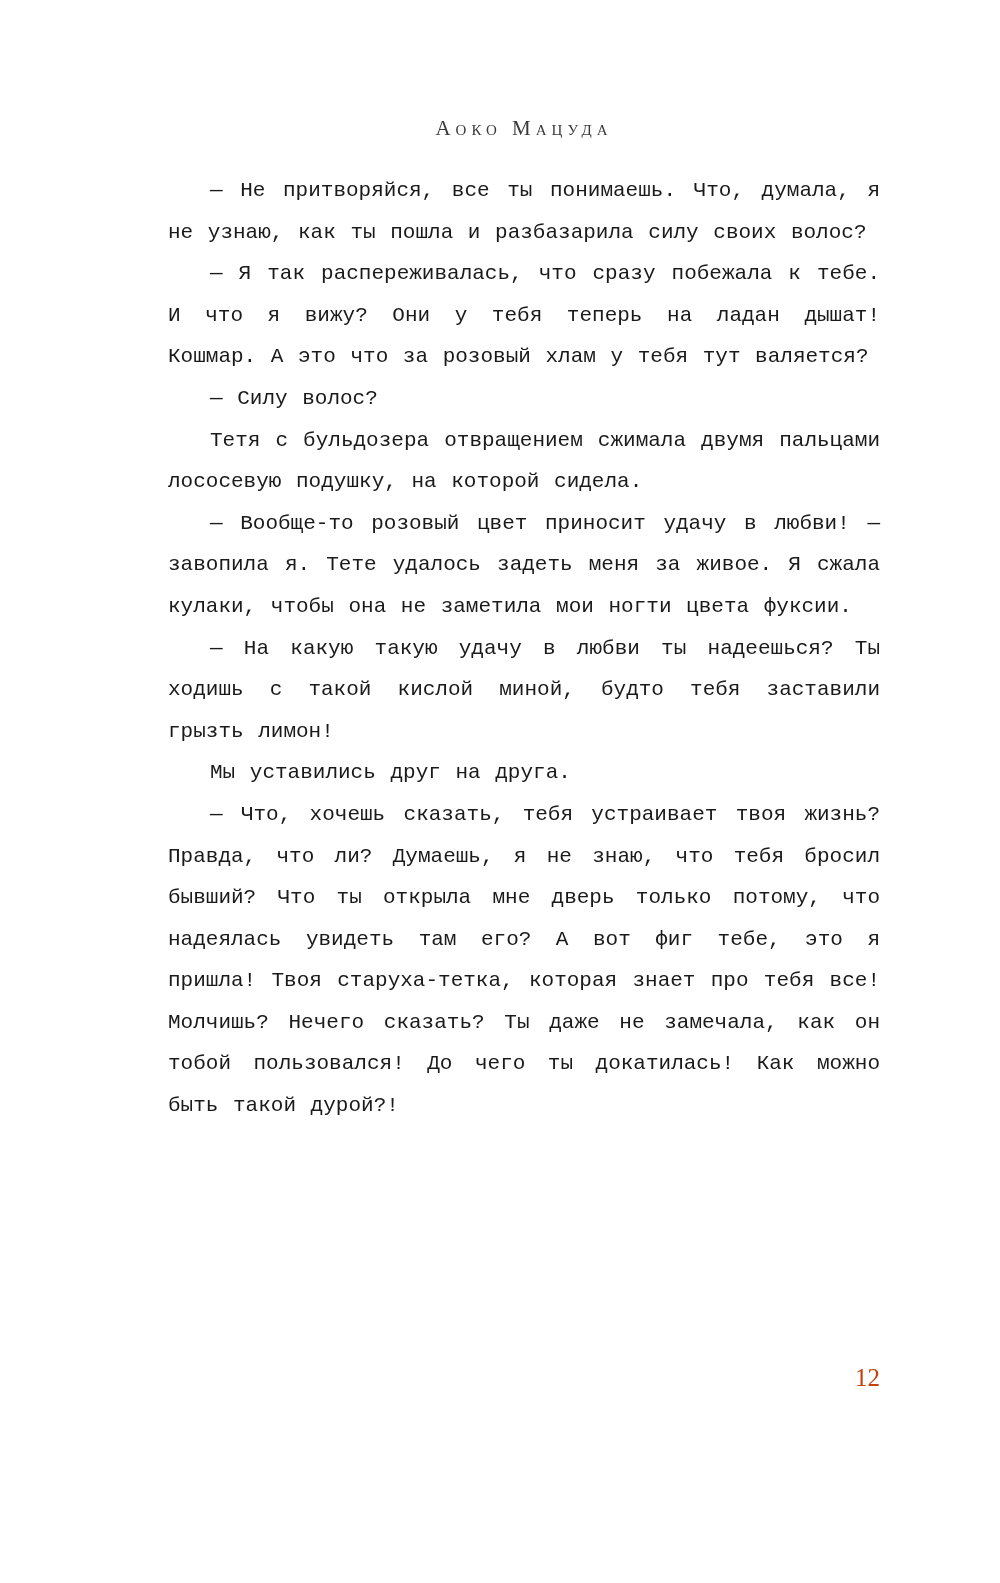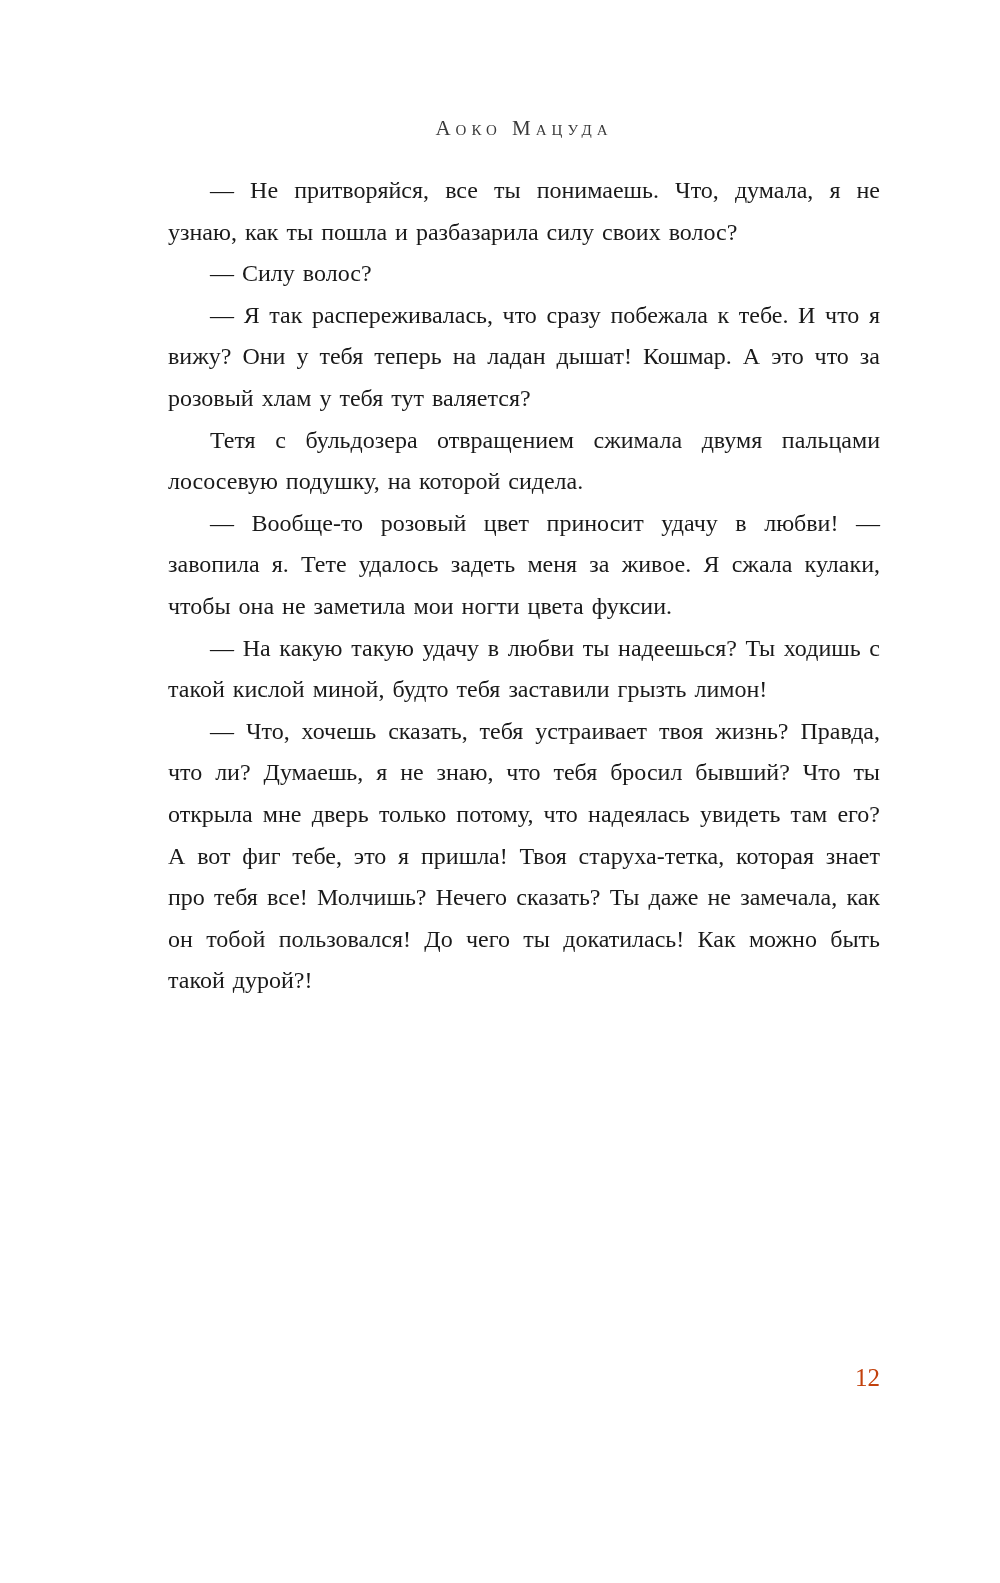--- a/index.html
+++ b/index.html
@@ -26,26 +26,27 @@
     font-size: 21px;
     font-weight: 400;
     color: #3a3a3a;
   }
 
   .body-text {
     position: absolute;
     top: 170px;
     left: 168px;
     width: 712px;
-    font-size: 24px;
+    font-size: 21px;
     line-height: 41.6px;
     text-align: justify;
     color: #1a1a1a;
     word-spacing: 2px;
     hyphens: auto;
+    font-family: Liberation Mono, monospace;
     -webkit-hyphens: auto;
   }
 
   .body-text p {
     text-indent: 42px;
     margin: 0;
   }
 
   .page-number {
     position: absolute;
@@ -59,23 +60,24 @@
 </style>
 </head>
 <body>
 
 <div class="page">
 
   <div class="running-header">Аоко Мацуда</div>
 
   <div class="body-text">
     <p>— Не притворяйся, все ты понимаешь. Что, думала, я не узнаю, как ты пошла и разбазарила силу своих волос?</p>
+    <p>— Я так распереживалась, что сразу побежала к тебе. И что я вижу? Они у тебя теперь на ладан дышат! Кошмар. А это что за розовый хлам у тебя тут валяется?</p>
     <p>— Силу волос?</p>
-    <p>— Я так распереживалась, что сразу побежала к тебе. И что я вижу? Они у тебя теперь на ладан дышат! Кошмар. А это что за розовый хлам у тебя тут валяется?</p>
     <p>Тетя с бульдозера отвращением сжимала двумя пальцами лососевую подушку, на которой сидела.</p>
     <p>— Вообще-то розовый цвет приносит удачу в любви! — завопила я. Тете удалось задеть меня за живое. Я сжала кулаки, чтобы она не заметила мои ногти цвета фуксии.</p>
     <p>— На какую такую удачу в любви ты надеешься? Ты ходишь с такой кислой миной, будто тебя заставили грызть лимон!</p>
+    <p>Мы уставились друг на друга.</p>
     <p>— Что, хочешь сказать, тебя устраивает твоя жизнь? Правда, что ли? Думаешь, я не знаю, что тебя бросил бывший? Что ты открыла мне дверь только потому, что надеялась увидеть там его? А вот фиг тебе, это я пришла! Твоя старуха-тетка, которая знает про тебя все! Молчишь? Нечего сказать? Ты даже не замечала, как он тобой пользовался! До чего ты докатилась! Как можно быть такой дурой?!</p>
   </div>
 
   <div class="page-number">12</div>
 
 </div>
 
 </body></html>

